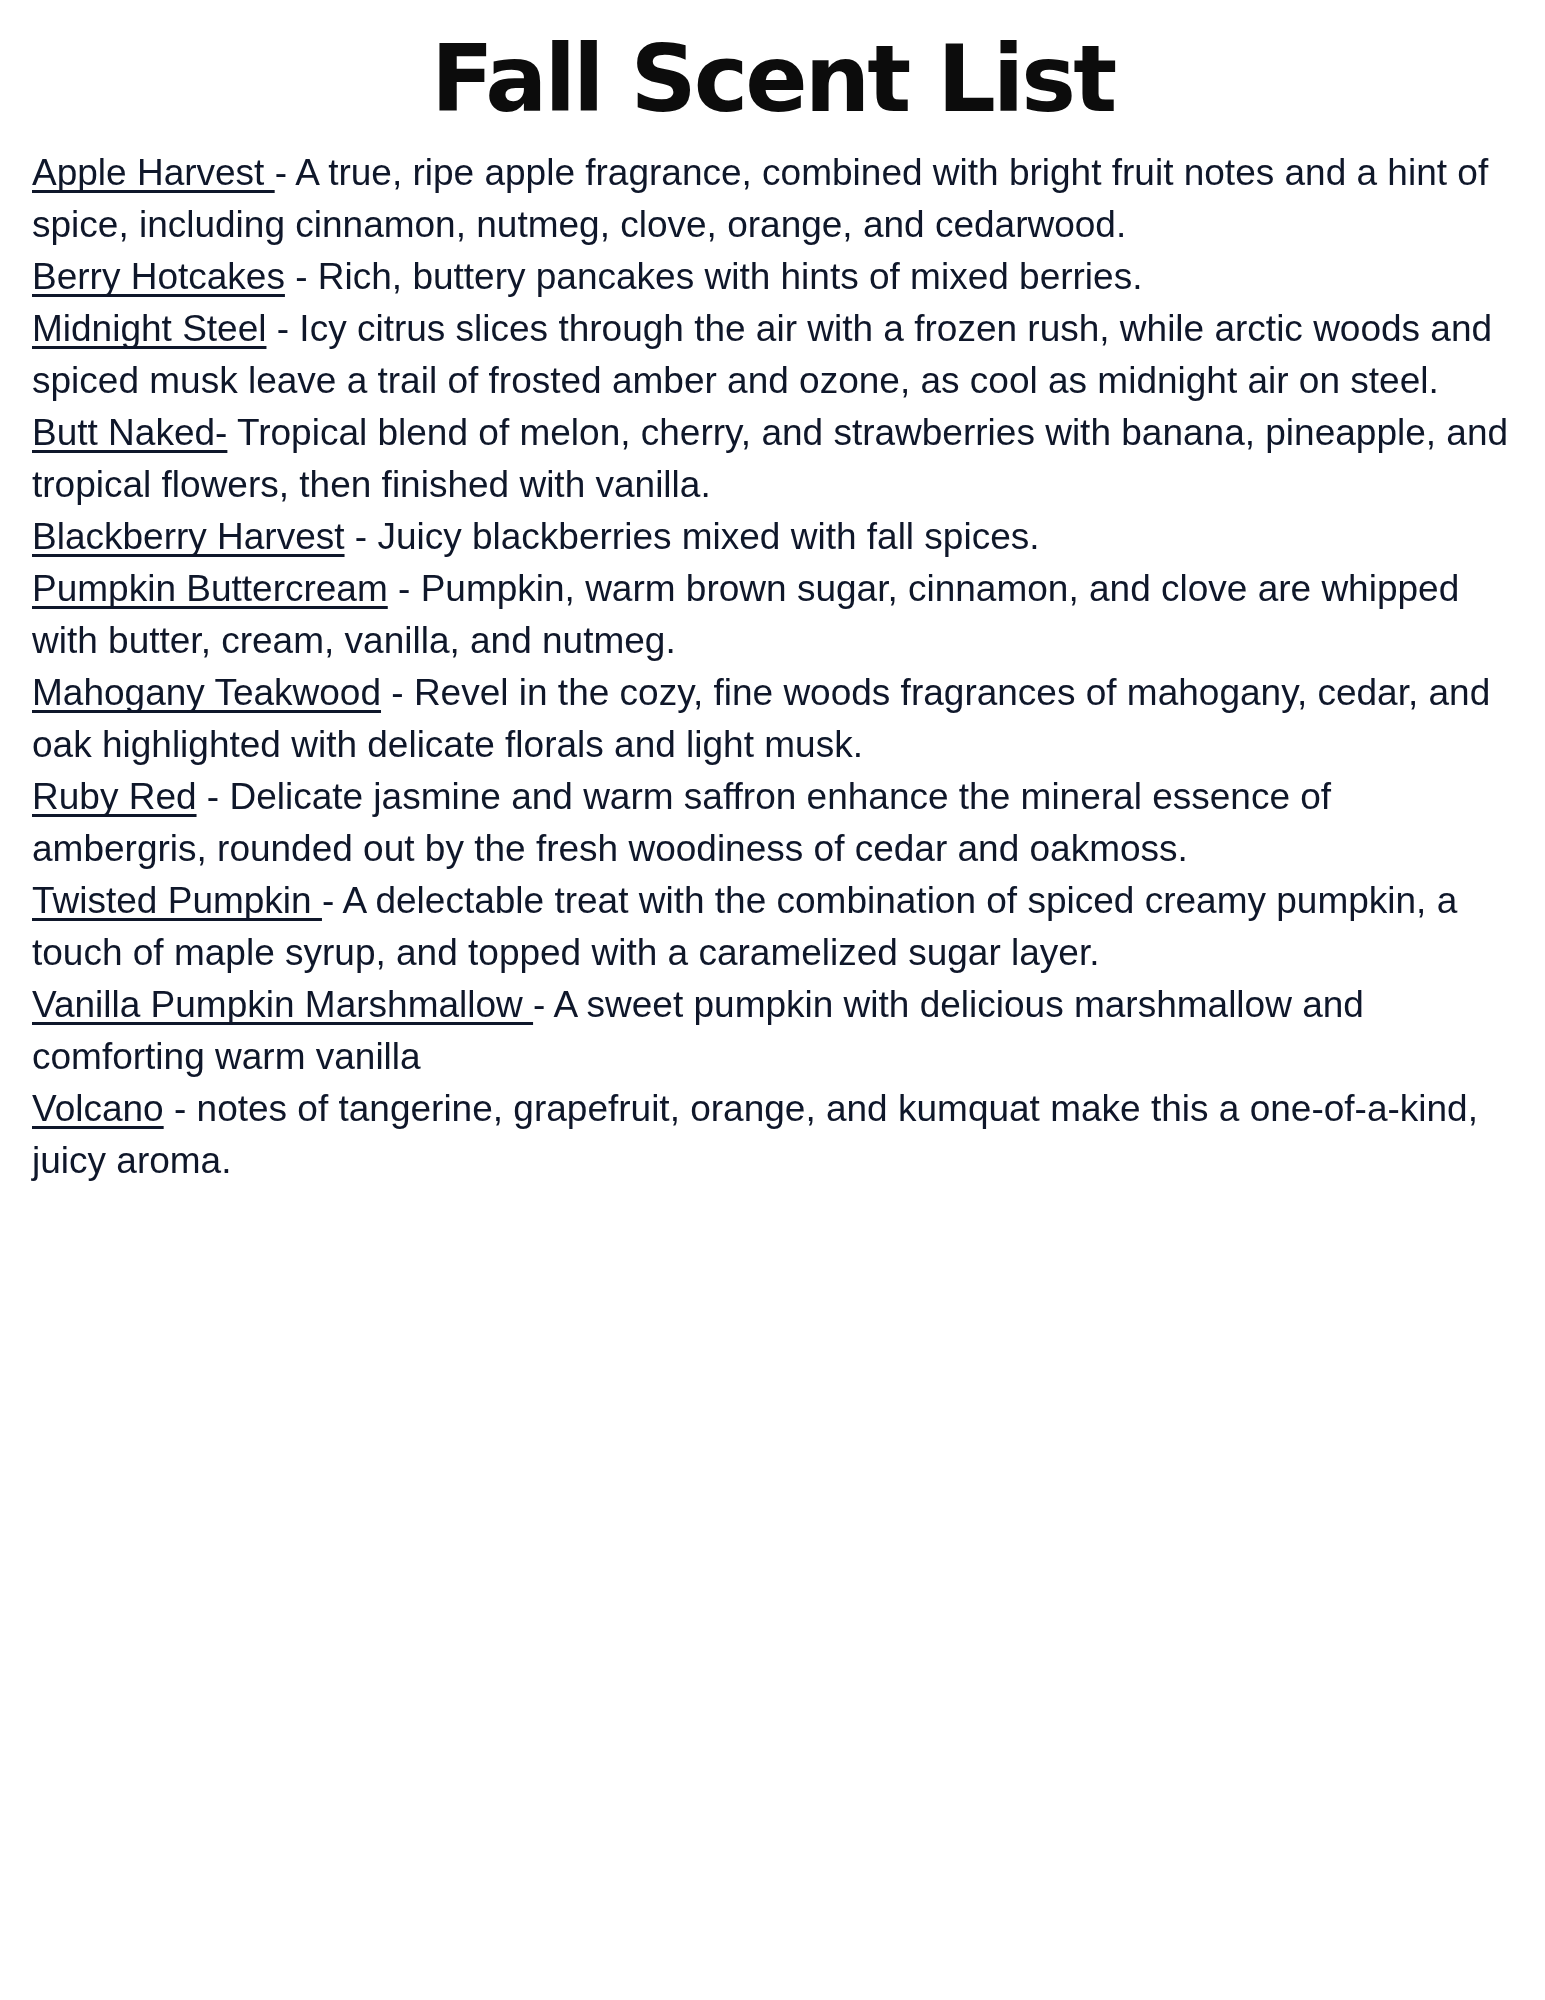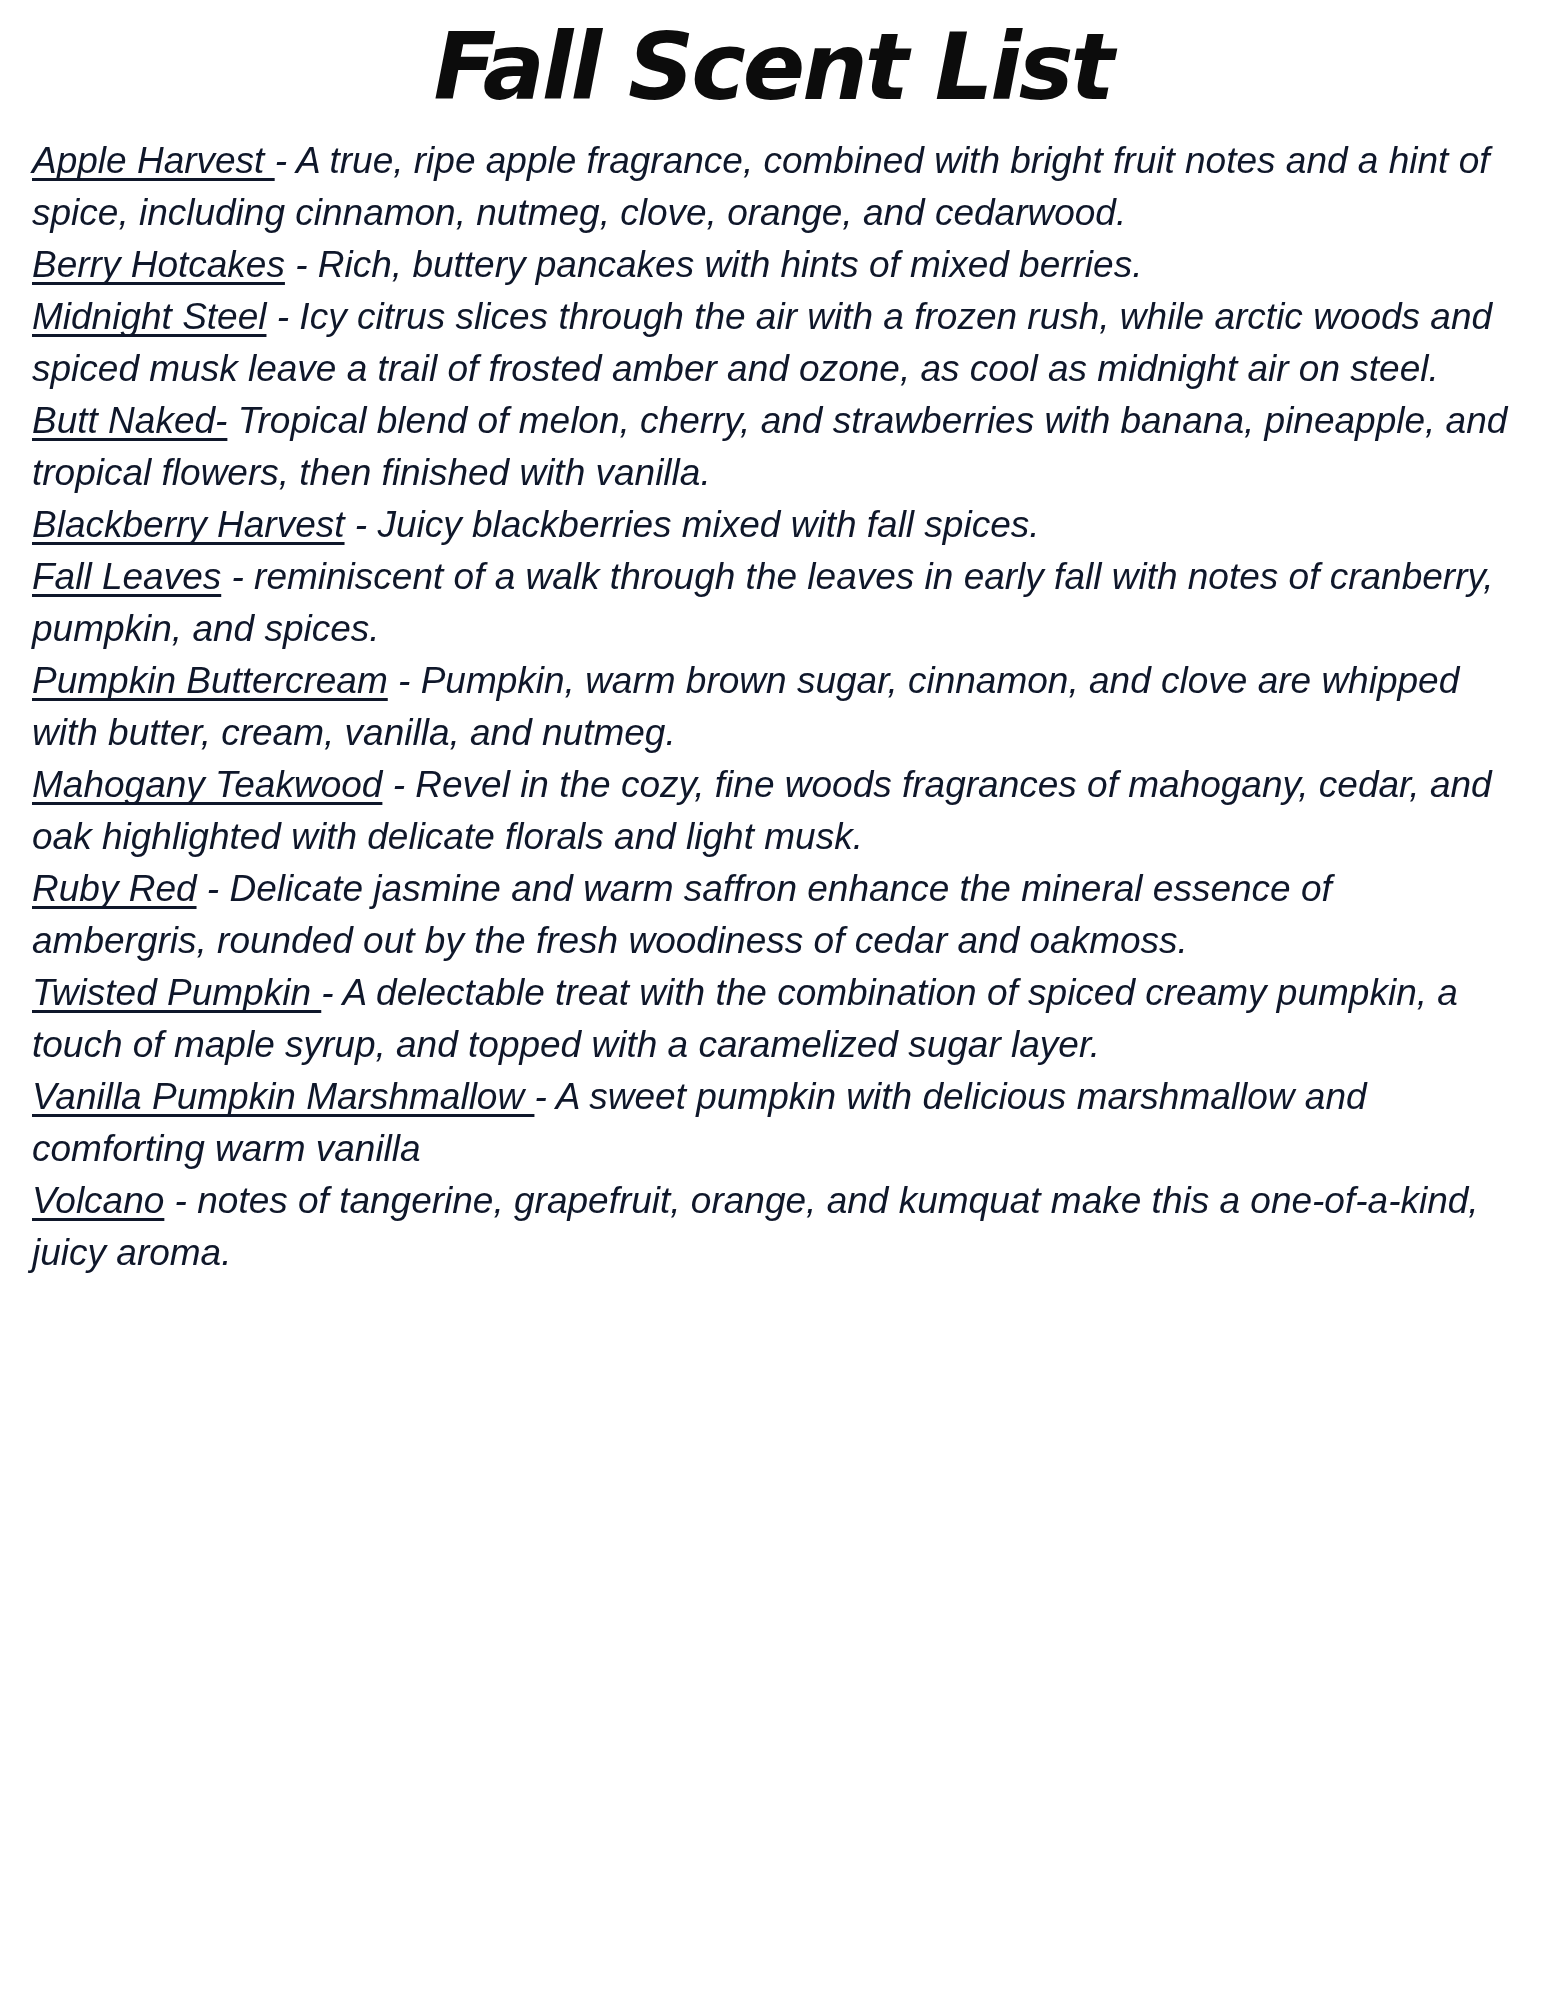--- a/index.html
+++ b/index.html
@@ -6,25 +6,24 @@
     margin: 0;
     padding: 0;
     background: #ffffff;
   }
   .page {
     position: relative;
     width: 1545px;
     height: 2000px;
     box-sizing: border-box;
     background: #ffffff;
-    padding: 12px 32px 0 32px;
+    padding: 24px 32px 0 32px;
     font-family: "Liberation Sans", sans-serif;
     color: #1d1d1d;
     overflow: hidden;
-    font-style: italic;
   }
   .title {
     margin: 4px 0 16px 0;
     text-align: center;
     font-family: "DejaVu Sans", "Liberation Sans", sans-serif;
     font-weight: bold;
     font-size: 92px;
     line-height: 1.12;
     letter-spacing: -3px;
     color: #0c0c0c;
@@ -49,21 +48,20 @@
 <body>
 
 <div class="page">
   <h1 class="title">Fall Scent List</h1>
   <div class="scent-list">
       <p class="entry"><span class="scent-name">Apple Harvest </span><span class="scent-desc">- A true, ripe apple fragrance, combined with bright fruit notes and a hint of spice, including cinnamon, nutmeg, clove, orange, and cedarwood.</span></p>
       <p class="entry"><span class="scent-name">Berry Hotcakes</span><span class="scent-desc"> - Rich, buttery pancakes with hints of mixed berries.</span></p>
       <p class="entry"><span class="scent-name">Midnight Steel</span><span class="scent-desc"> - Icy citrus slices through the air with a frozen rush, while arctic woods and spiced musk leave a trail of frosted amber and ozone, as cool as midnight air on steel.</span></p>
       <p class="entry"><span class="scent-name">Butt Naked-</span><span class="scent-desc"> Tropical blend of melon, cherry, and strawberries with banana, pineapple, and tropical flowers, then finished with vanilla.</span></p>
       <p class="entry"><span class="scent-name">Blackberry Harvest</span><span class="scent-desc"> - Juicy blackberries mixed with fall spices.</span></p>
-      <p class="entry"><span class="scent-name">Fall Leaves</span><span class="scent-desc"> - reminiscent of a walk through the leaves in early fall with notes of cranberry, pumpkin, and spices.</span></p>
       <p class="entry"><span class="scent-name">Pumpkin Buttercream</span><span class="scent-desc"> - Pumpkin, warm brown sugar, cinnamon, and clove are whipped with butter, cream, vanilla, and nutmeg.</span></p>
       <p class="entry"><span class="scent-name">Mahogany Teakwood</span><span class="scent-desc"> - Revel in the cozy, fine woods fragrances of mahogany, cedar, and oak highlighted with delicate florals and light musk.</span></p>
       <p class="entry"><span class="scent-name">Ruby Red</span><span class="scent-desc"> - Delicate jasmine and warm saffron enhance the mineral essence of ambergris, rounded out by the fresh woodiness of cedar and oakmoss.</span></p>
       <p class="entry"><span class="scent-name">Twisted Pumpkin </span><span class="scent-desc">- A delectable treat with the combination of spiced creamy pumpkin, a touch of maple syrup, and topped with a caramelized sugar layer.</span></p>
       <p class="entry"><span class="scent-name">Vanilla Pumpkin Marshmallow </span><span class="scent-desc">- A sweet pumpkin with delicious marshmallow and comforting warm vanilla</span></p>
       <p class="entry"><span class="scent-name">Volcano</span><span class="scent-desc"> - notes of tangerine, grapefruit, orange, and kumquat make this a one-of-a-kind, juicy aroma.</span></p>
     </div>
 </div>
 
 </body></html>

